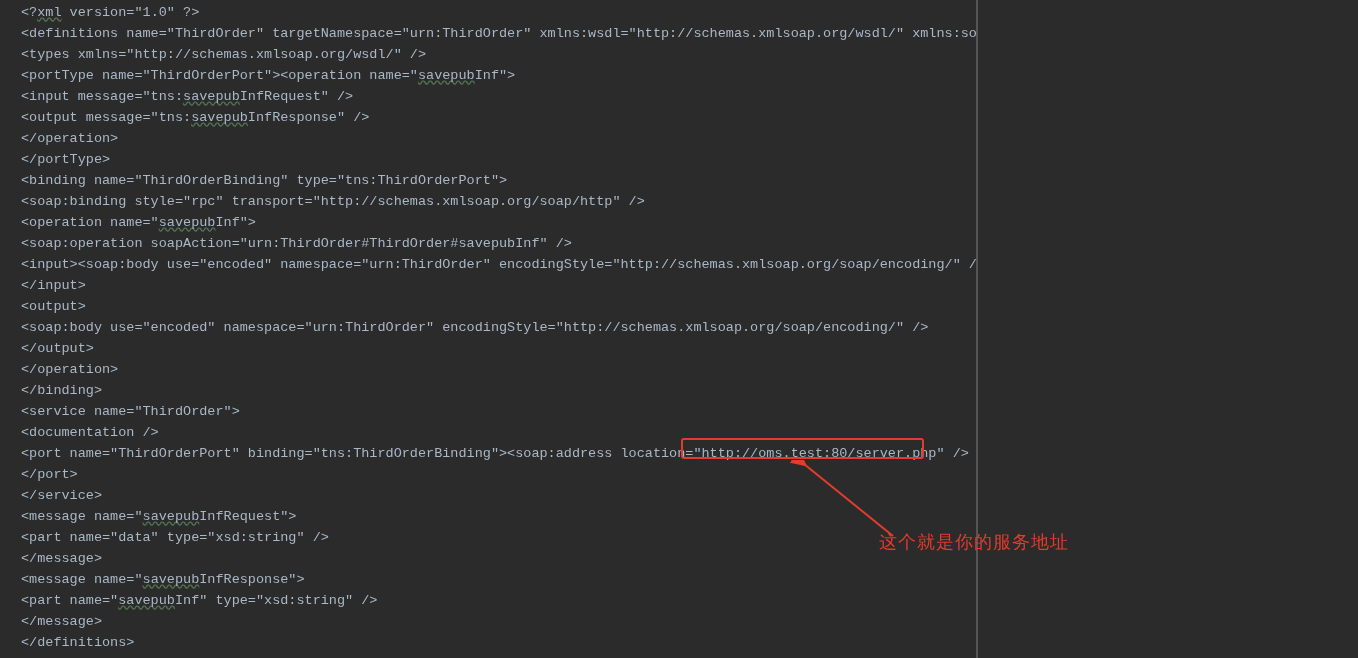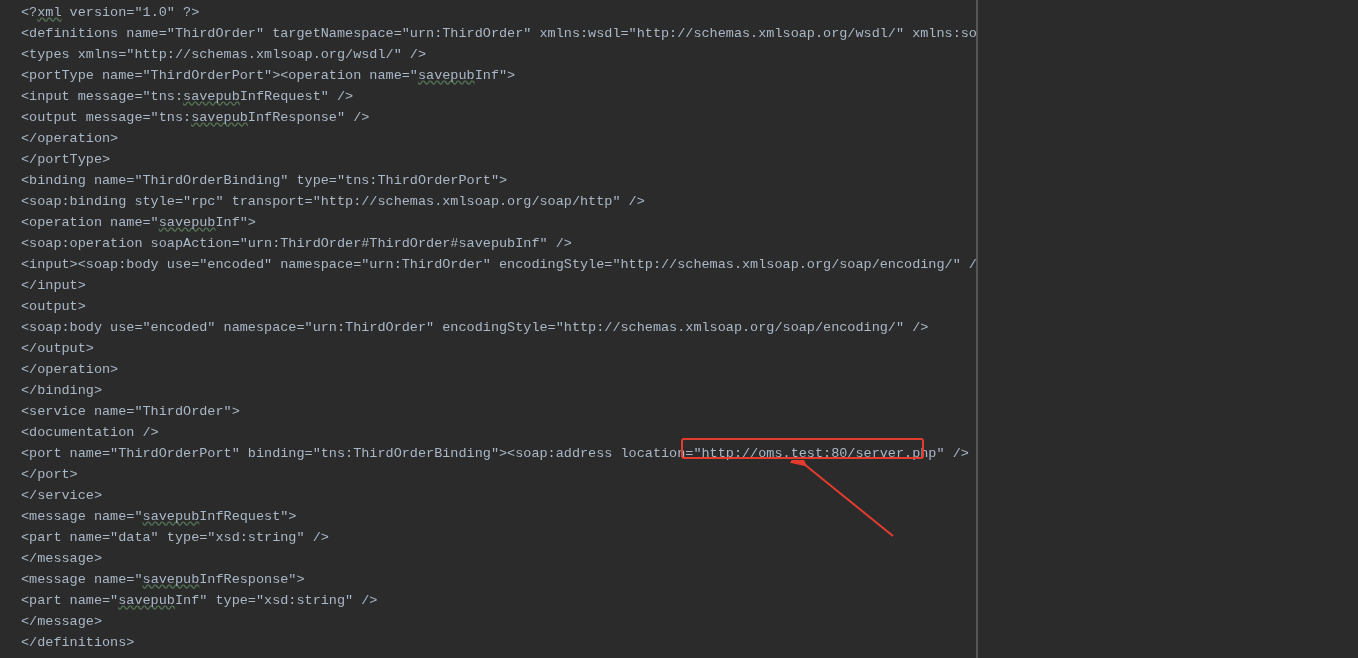--- a/index.html
+++ b/index.html
@@ -90,14 +90,15 @@
 
   <svg class="anno-arrow" width="170" height="90">
     <defs>
       <marker id="ah" markerWidth="8" markerHeight="8" refX="2" refY="4" orient="auto">
         <path d="M8,0 L0,4 L8,8 Z" fill="#e33b2e"></path>
       </marker>
     </defs>
     <line x1="113" y1="76" x2="24" y2="4" stroke="#e33b2e" stroke-width="2" marker-end="url(#ah)"></line>
   </svg>
 
+  <div class="anno-text">这个就是你的服务地址</div>
 
 </div>
 
 </body></html>

